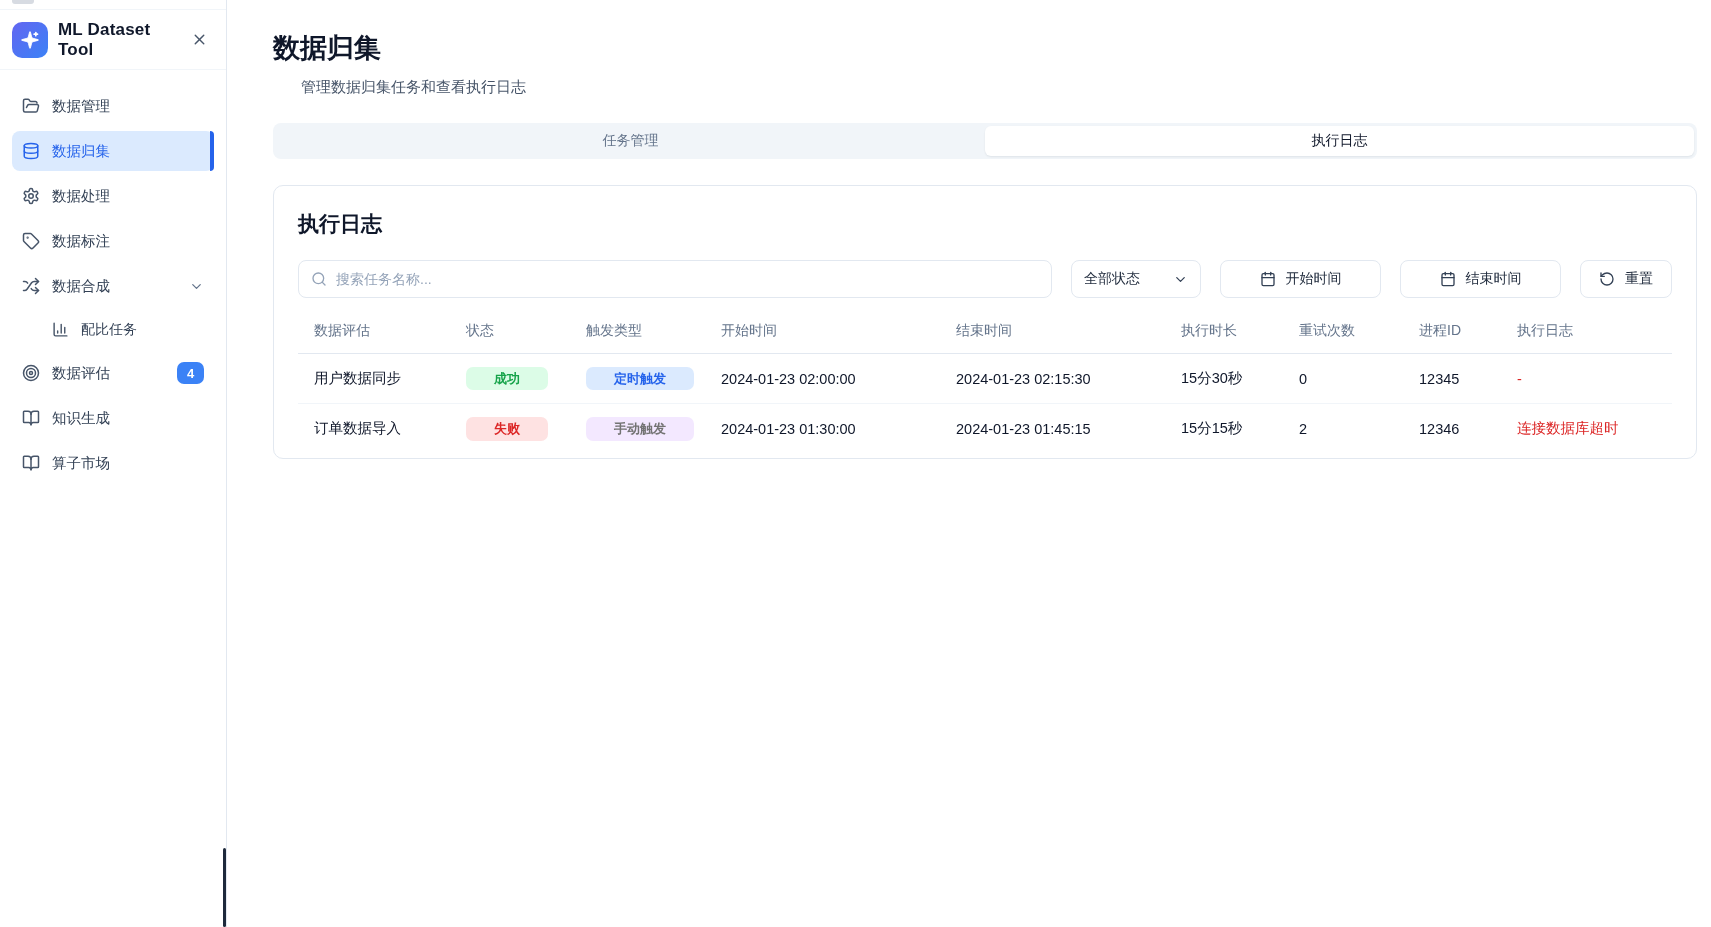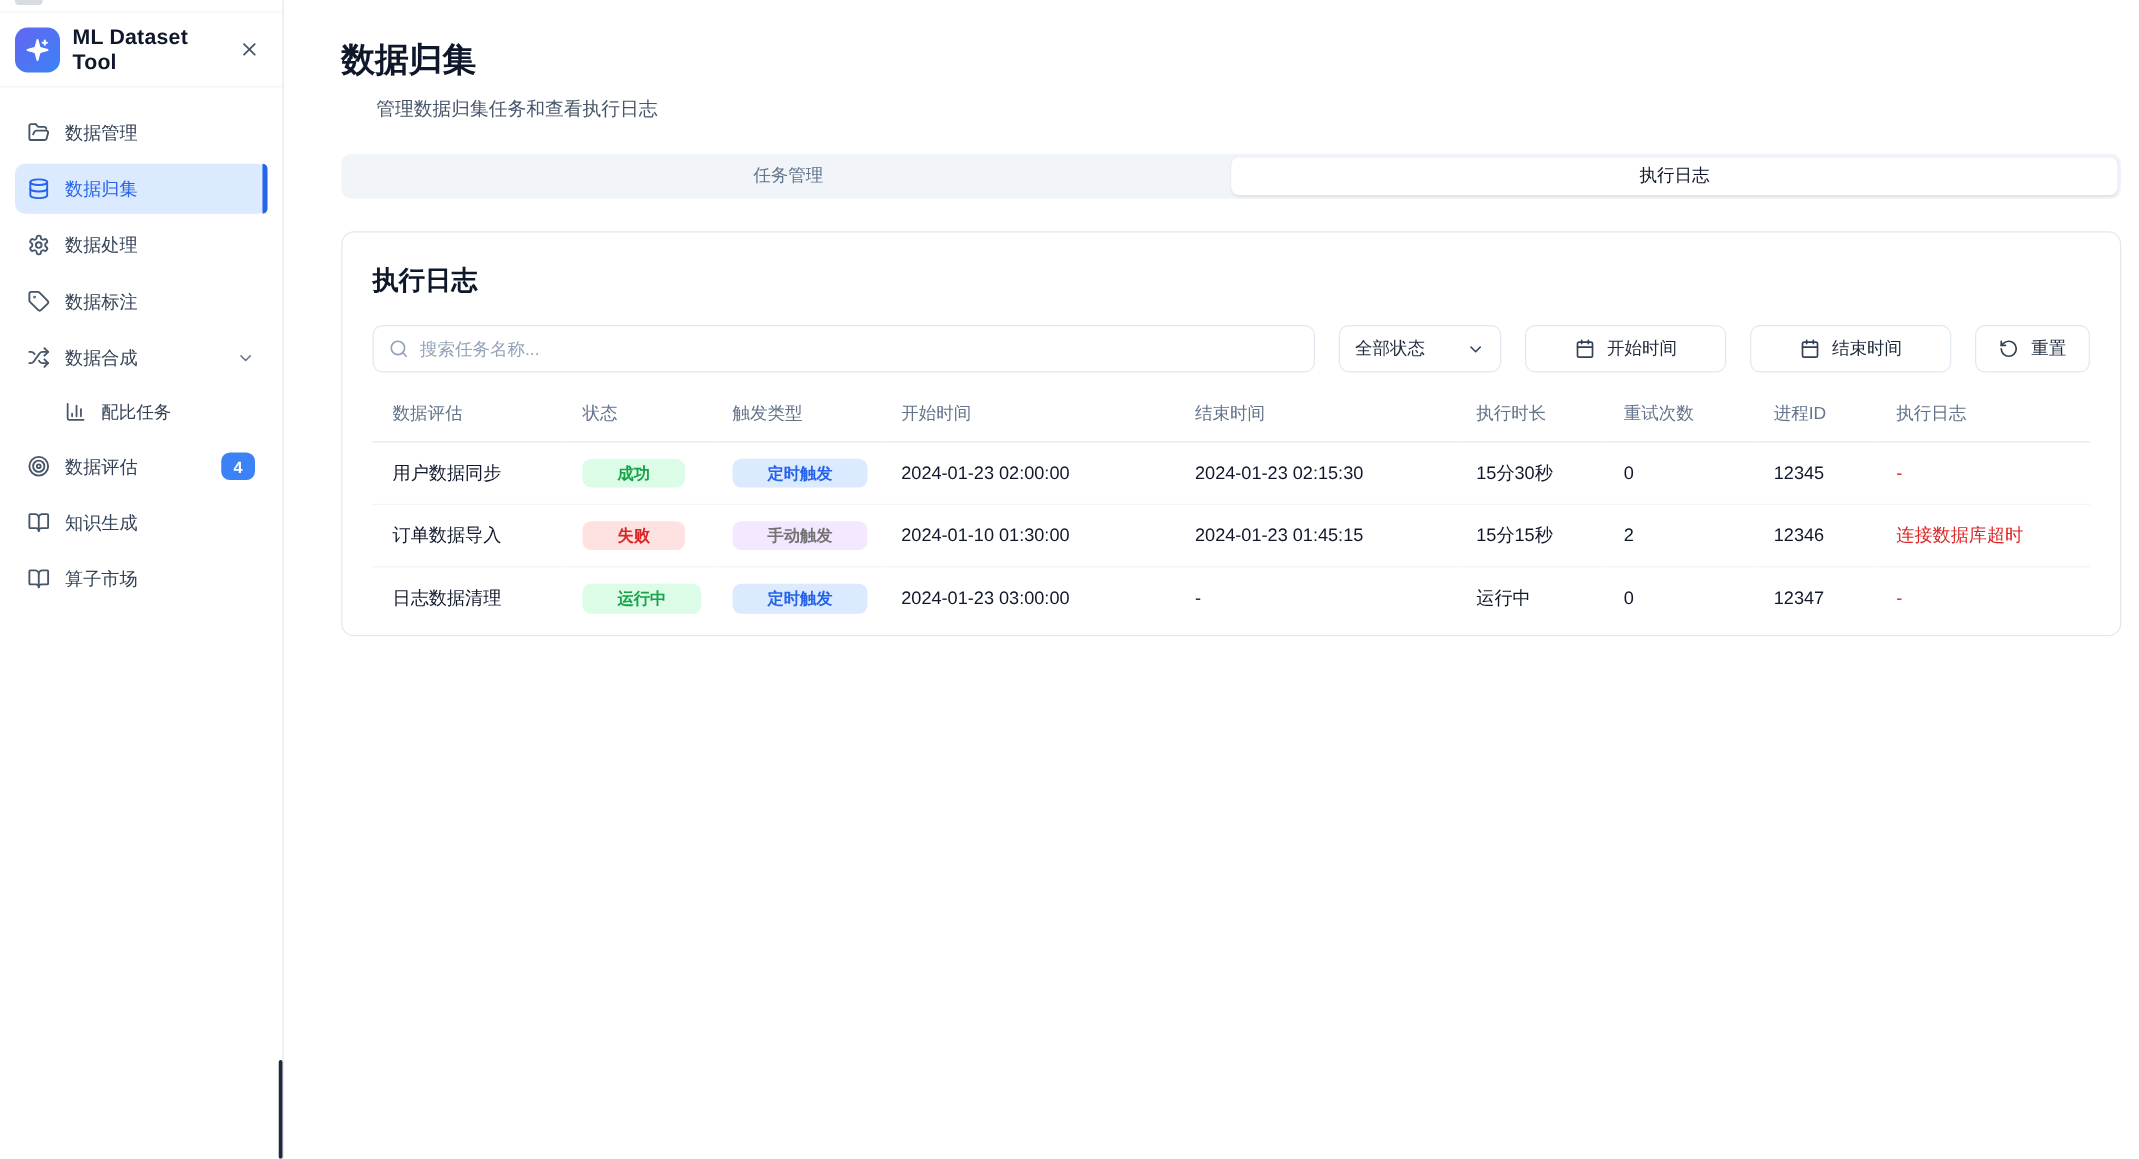--- a/index.html
+++ b/index.html
@@ -366,36 +366,25 @@
             <td>2024-01-23 02:15:30</td>
             <td>15分30秒</td>
             <td>0</td>
             <td>12345</td>
             <td class="err">-</td>
           </tr>
           <tr>
             <td>订单数据导入</td>
             <td><span class="badge failed">失败</span></td>
             <td><span class="badge manual">手动触发</span></td>
-            <td>2024-01-10 01:30:00</td>
+            <td>2024-01-23 01:30:00</td>
             <td>2024-01-23 01:45:15</td>
             <td>15分15秒</td>
             <td>2</td>
             <td>12346</td>
             <td class="err">连接数据库超时</td>
           </tr>
-          <tr>
-            <td>日志数据清理</td>
-            <td><span class="badge running">运行中</span></td>
-            <td><span class="badge scheduled">定时触发</span></td>
-            <td>2024-01-23 03:00:00</td>
-            <td>-</td>
-            <td>运行中</td>
-            <td>0</td>
-            <td>12347</td>
-            <td class="err">-</td>
-          </tr>
         </tbody>
       </table>
     </section>
 
   </main>
 </div>
 
 </body></html>

